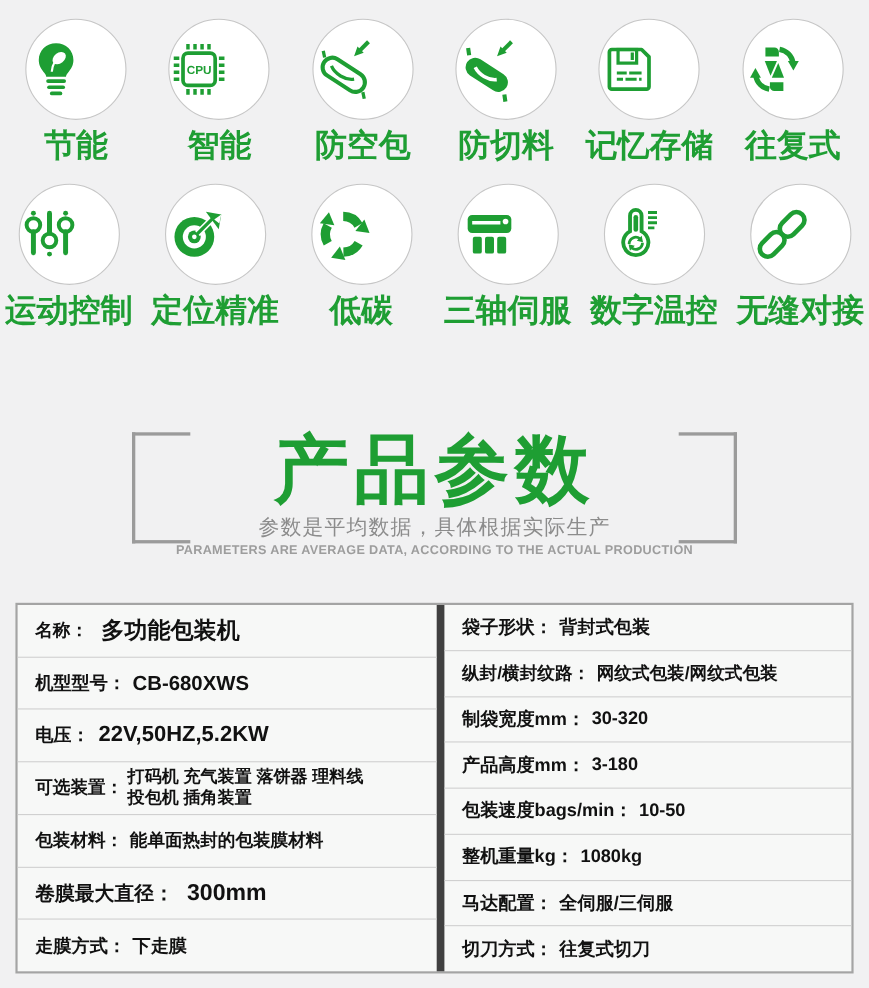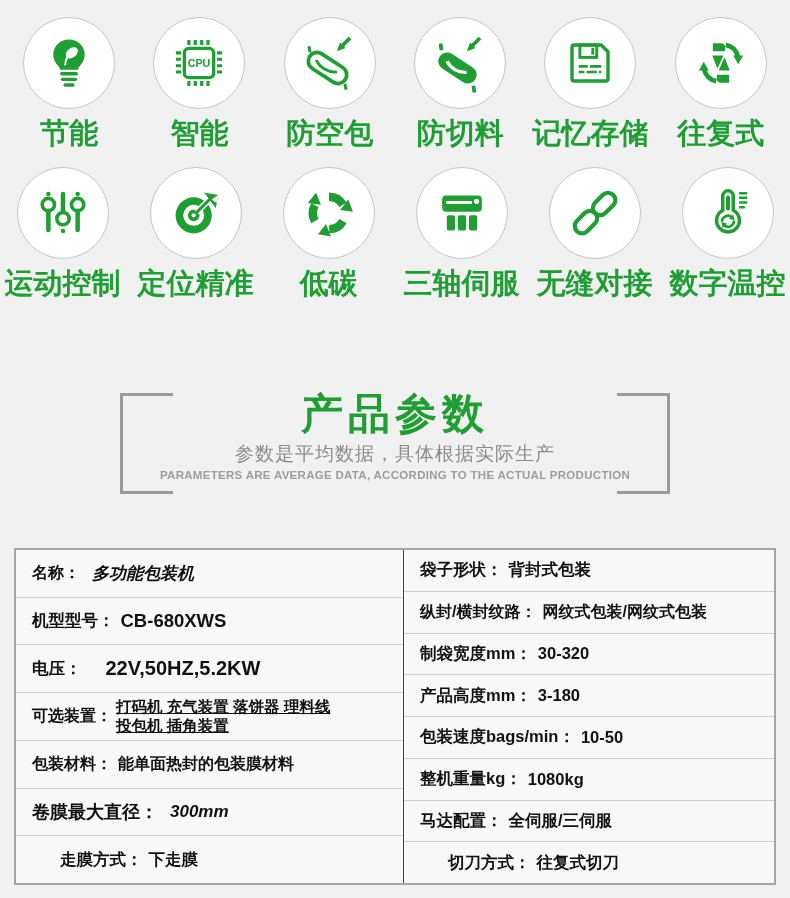--- a/index.html
+++ b/index.html
@@ -19,21 +19,21 @@
     overflow:hidden;
   }
   
   .features{padding-top:17px;}
   .feature-row{display:flex;padding:0 4px;}
   .feature-row.second{margin-top:16px;gap:16px;}
   .feature{flex:1 1 0;display:flex;flex-direction:column;align-items:center;min-width:0;}
   .circle{
     width:92px;height:92px;border-radius:50%;
     background:#ffffff;border:1px solid #c6c6c6;
-    display:flex;align-items:center;justify-content:center;
+    display:flex;align-items:center;justify-content:flex-start;
   }
   .circle svg{color:var(--accent-green);display:block;}
   .flabel{
     margin-top:6px;line-height:36px;font-size:29px;font-weight:bold;
     color:var(--accent-green);white-space:nowrap;
   }
   
   .params-header{position:relative;margin-top:92px;height:102px;text-align:center;}
   .bracket{position:absolute;top:0;width:53px;height:101px;}
   .bracket.left{
@@ -42,51 +42,51 @@
     border-top:3px solid var(--bracket-gray);
     border-bottom:3px solid var(--bracket-gray);
   }
   .bracket.right{
     right:120px;
     border-right:3px solid var(--bracket-gray);
     border-top:3px solid var(--bracket-gray);
     border-bottom:3px solid var(--bracket-gray);
   }
   .ph-title{
-    font-size:42px;line-height:1;font-weight:bold;
+    font-size:68px;line-height:1;font-weight:bold;
     color:var(--accent-green);letter-spacing:5px;
   }
   .ph-sub{margin-top:9px;font-size:19px;line-height:1.1;color:var(--muted-gray);letter-spacing:1px;}
   .ph-sub-en{
     margin-top:4px;font-size:11.5px;line-height:1.1;font-weight:bold;
     color:#9d9d9d;letter-spacing:0.3px;
   }
   
   .spec-table{
     display:flex;margin:53px 14px 0;height:337px;
     border:2px solid #a4a4a4;background:#f7f8f7;
   }
   .col{display:flex;flex-direction:column;}
-  .col.left{width:388px;border-right:1px solid #404040;}
+  .col.left{width:388px;border-right:7px solid #404040;}
   .col.right{flex:1;justify-content:flex-end;}
   .cell{
     flex:1 1 0;display:flex;align-items:center;
     padding-left:16px;padding-right:6px;
     border-bottom:1px solid #d0d0d0;
     font-weight:bold;white-space:nowrap;
   }
-  .cell:last-child{border-bottom:none;margin-left:28px;}
+  .cell:last-child{border-bottom:none;}
   .lab{font-size:16.5px;}
   .val{font-size:16.5px;margin-left:6px;}
   .cell.big-lab .lab{font-size:18px;text-align:center;}
   .cell.sm-lab .lab{font-size:16px;}
-  .cell.xl-val .val{font-size:17px;margin-left:12px;font-style:italic;}
-  .cell.lg-val .val{font-size:20px;margin-left:24px;}
+  .cell.xl-val .val{font-size:21px;margin-left:12px;}
+  .cell.lg-val .val{font-size:20px;margin-left:8px;}
   .cell.md-val .val{font-size:18.5px;}
-  .cell.two-line .val{font-size:15.5px;line-height:1.18;white-space:pre-line;margin-left:4px;text-decoration:underline;}
+  .cell.two-line .val{font-size:15.5px;line-height:1.18;white-space:pre-line;margin-left:4px;}
   .cell.tight .lab,.cell.tight .val{font-size:16px;}
 </style>
 </head>
 <body>
 
 <div class="page">
 
   <section class="features">
     <div class="feature-row">
 
@@ -231,44 +231,44 @@
             <rect x="20.5" y="26" width="7" height="13" rx="1.5" fill="currentColor"></rect>
             <rect x="30" y="26" width="7" height="13" rx="1.5" fill="currentColor"></rect>
           </svg>
         </div>
         <div class="flabel">三轴伺服</div>
       </div>
 
       <div class="feature">
         <div class="circle">
           <svg viewBox="0 0 48 48" width="56" height="56">
-            <g transform="rotate(-45 24 24)" fill="none" stroke="currentColor" stroke-width="3.6">
-              <rect x="2" y="17.8" width="22" height="12.5" rx="6.2"></rect>
-              <rect x="24" y="17.8" width="22" height="12.5" rx="6.2"></rect>
-            </g>
-          </svg>
-        </div>
-        <div class="flabel">无缝对接</div>
-      </div>
-
-      <div class="feature">
-        <div class="circle">
-          <svg viewBox="0 0 48 48" width="56" height="56">
             <path d="M19.5 9.5a4.5 4.5 0 0 1 9 0v12.2a9.8 9.8 0 1 1-9 0z" fill="none" stroke="currentColor" stroke-width="3"></path>
             <rect x="22.2" y="9" width="3.6" height="13" rx="1.8" fill="currentColor"></rect>
             <path d="M18.8 31.5a5.2 5.2 0 0 1 8.4-4.1" fill="none" stroke="currentColor" stroke-width="2.2"></path>
             <polygon points="28.6,25.2 29.6,30.2 24.8,29" fill="currentColor"></polygon>
             <path d="M29.2 30.5a5.2 5.2 0 0 1-8.4 4.1" fill="none" stroke="currentColor" stroke-width="2.2"></path>
             <polygon points="19.4,36.8 18.4,31.8 23.2,33" fill="currentColor"></polygon>
             <path d="M33.5 7h7M33.5 11h7M33.5 15h7M33.5 19h5" stroke="currentColor" stroke-width="2.2"></path>
           </svg>
         </div>
         <div class="flabel">数字温控</div>
       </div>
 
+      <div class="feature">
+        <div class="circle">
+          <svg viewBox="0 0 48 48" width="56" height="56">
+            <g transform="rotate(-45 24 24)" fill="none" stroke="currentColor" stroke-width="3.6">
+              <rect x="2" y="17.8" width="22" height="12.5" rx="6.2"></rect>
+              <rect x="24" y="17.8" width="22" height="12.5" rx="6.2"></rect>
+            </g>
+          </svg>
+        </div>
+        <div class="flabel">无缝对接</div>
+      </div>
+
     </div>
   </section>
 
   <section class="params-header">
     <div class="bracket left"></div>
     <div class="bracket right"></div>
     <h1 class="ph-title">产品参数</h1>
     <p class="ph-sub">参数是平均数据，具体根据实际生产</p>
     <p class="ph-sub-en">PARAMETERS ARE AVERAGE DATA, ACCORDING TO THE ACTUAL PRODUCTION</p>
   </section>

